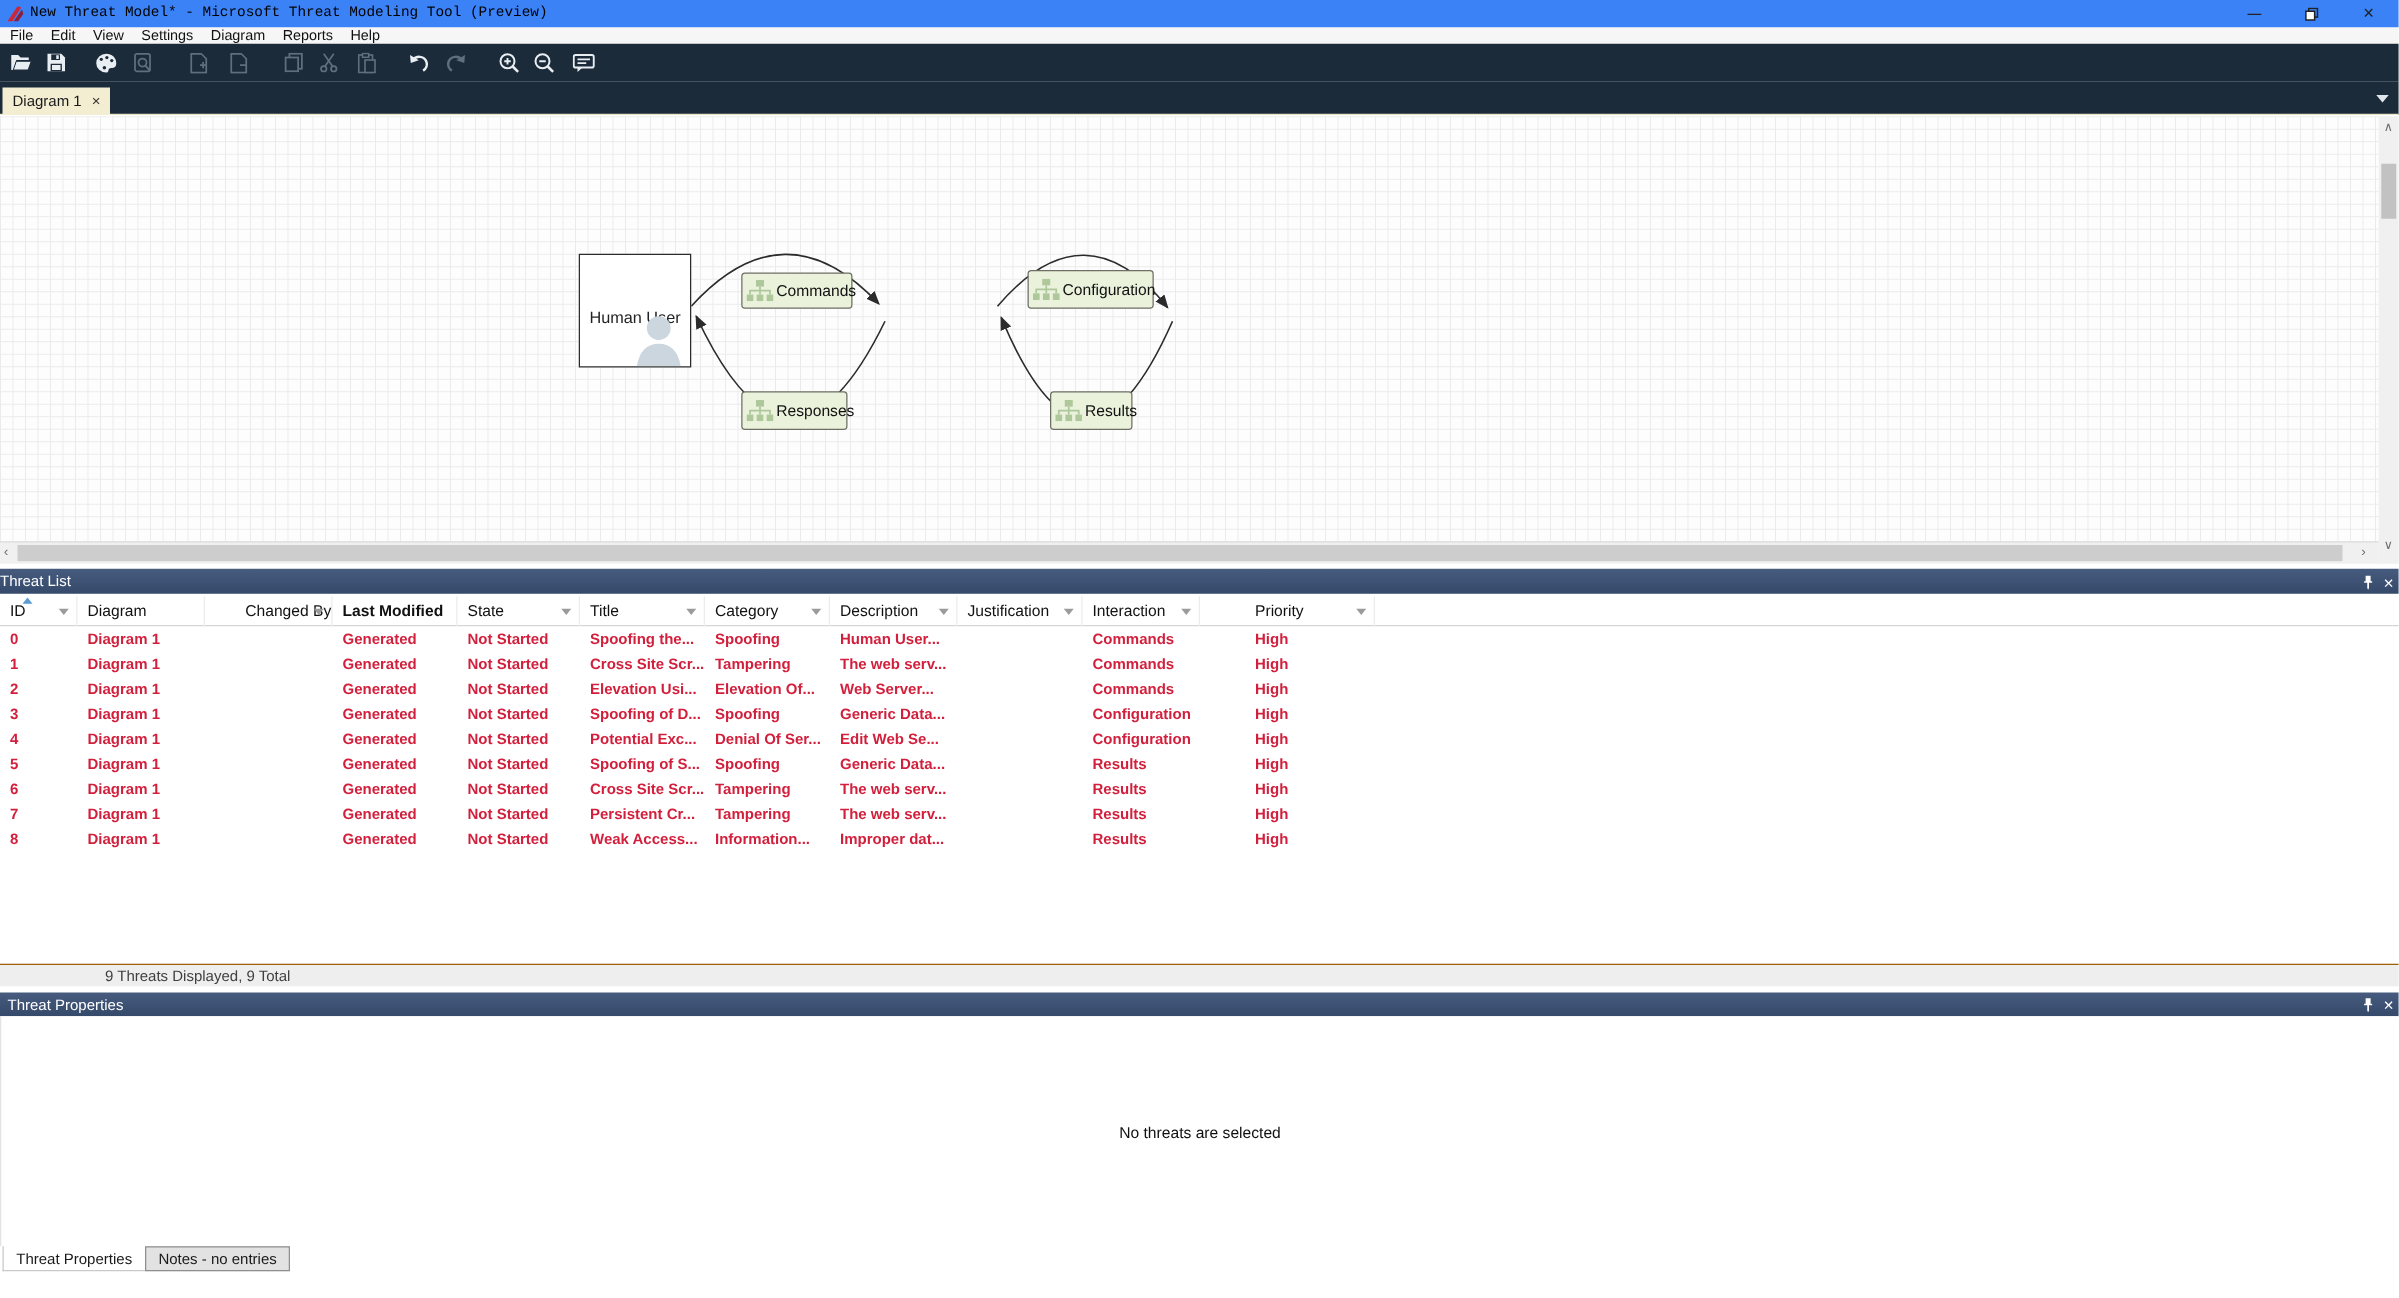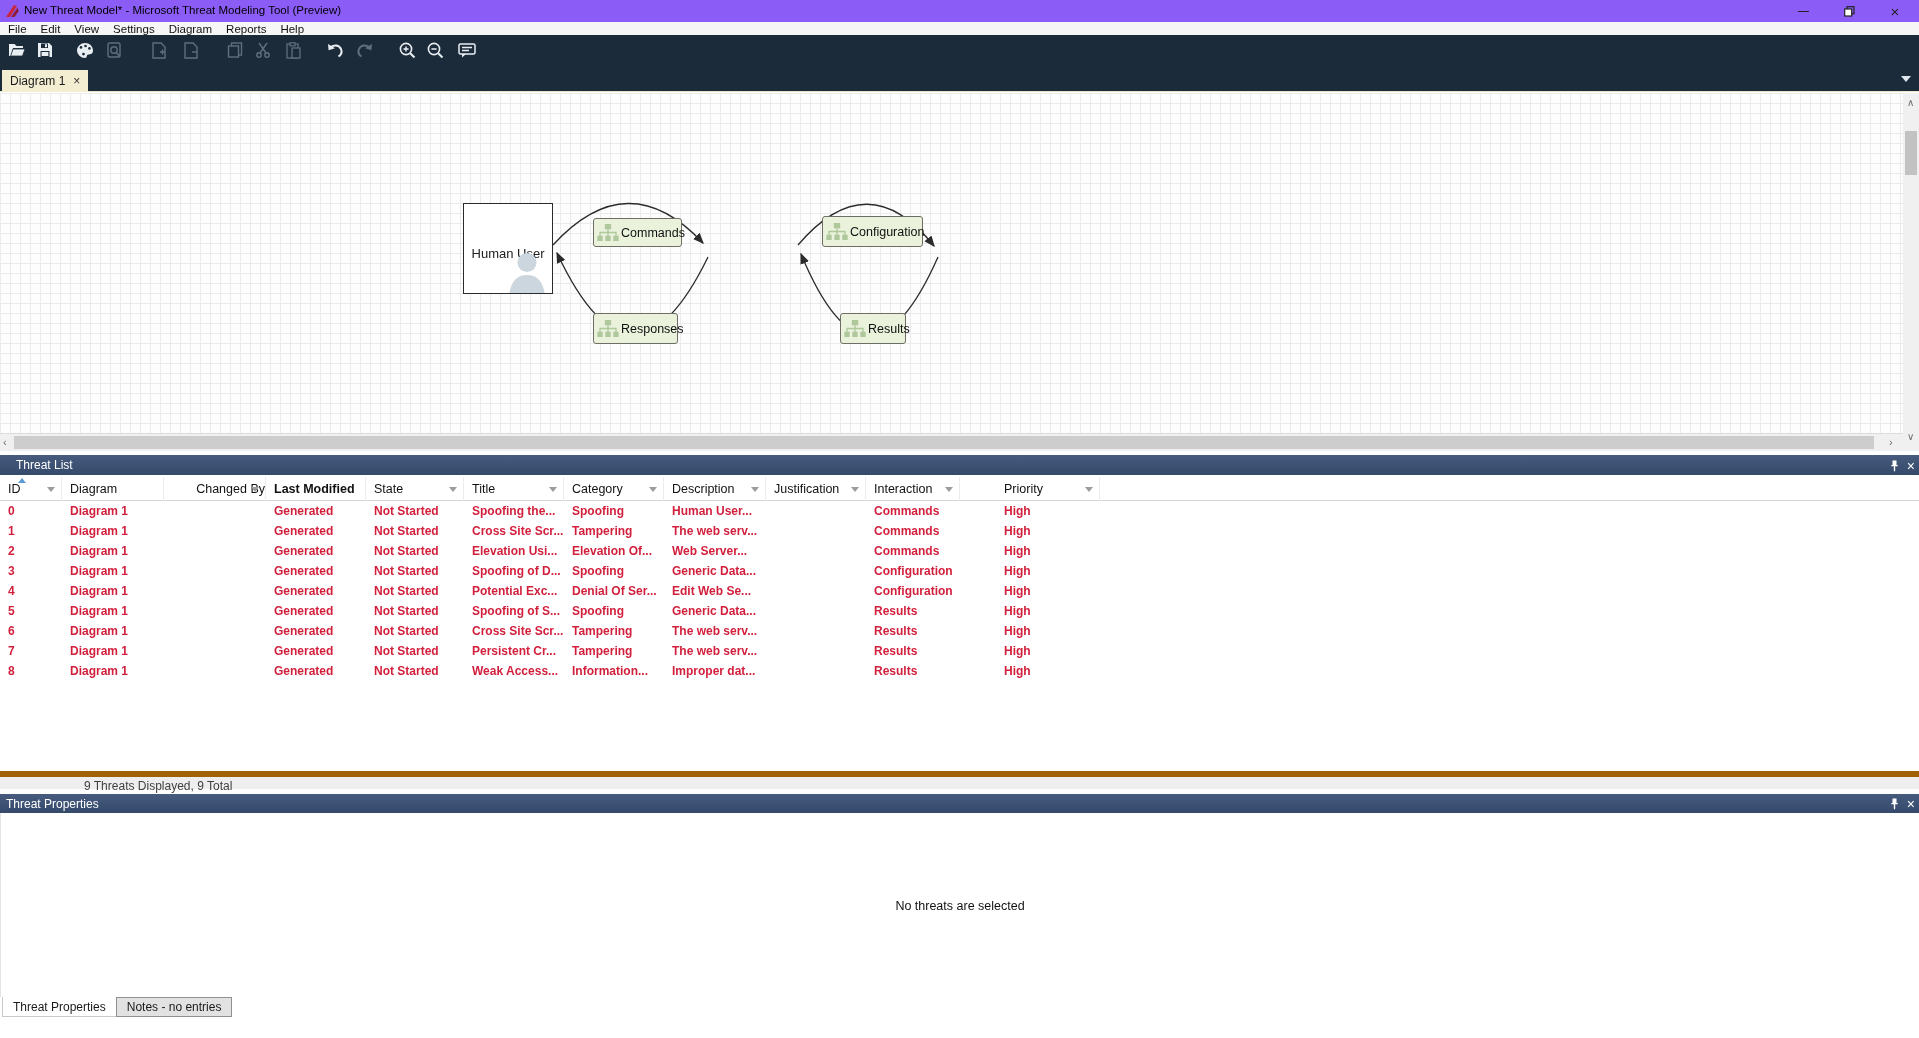--- a/index.html
+++ b/index.html
@@ -1,21 +1,21 @@
 <!DOCTYPE html>
 <html><head>
 <meta charset="utf-8">
 <style>
   * { margin:0; padding:0; box-sizing:border-box; }
   html,body { width:1919px; height:1038px; overflow:hidden; background:#fff;
     font-family:"Liberation Sans", sans-serif; }
   .app { position:relative; width:1919px; height:1038px; background:#fff; }
 
   
-  .titlebar { position:absolute; left:0; top:0; width:100%; height:22px; background:#8b5cf6; }
+  .titlebar { position:absolute; left:0; top:0; width:100%; height:22px; background:#3b82f6;font-family:Liberation Mono, monospace; }
   .title-logo { position:absolute; left:5px; top:4px; width:14px; height:14px; }
   .title-text { position:absolute; left:24px; top:4px; font-size:11.5px; color:#000; white-space:nowrap; }
   .winbtn { position:absolute; top:0; width:34px; height:22px; display:flex; align-items:center; justify-content:center; color:#222; }
   .btn-min { left:1786px; } .btn-restore { left:1832px; } .btn-close { left:1878px; font-size:15px; }
   .btn-min span { display:block; width:11px; height:0; border-top:1.4px solid #222; }
 
   
   .menubar { position:absolute; left:0; top:22px; width:100%; height:13px; background:#f6f6f6; display:flex; align-items:center; padding-left:8px; }
   .menu-item { font-size:11.5px; color:#111; margin-right:14px; cursor:default; }
 
@@ -59,37 +59,37 @@
   .hscroll { position:absolute; left:0; top:433px; width:1903px; height:18px; background:#f0f0f0; border-top:1px solid #dcdcdc; }
   .hthumb { position:absolute; left:14px; top:2px; width:1860px; height:13px; background:#cdcdcd; }
   .harrow { position:absolute; top:4px; width:9px; height:9px; color:#6d6d6d; font-size:11px; line-height:9px; }
   .harrow.left { left:3px; } .harrow.right { right:5px; }
   .vscroll { position:absolute; right:0; top:93px; width:16px; height:358px; background:#f0f0f0; }
   .vthumb { position:absolute; left:2px; top:38px; width:12px; height:44px; background:#c2c2c2; }
   .varrow { position:absolute; left:4px; width:8px; height:8px; color:#6d6d6d; font-size:10px; line-height:8px; }
   .varrow.up { top:6px; } .varrow.down { bottom:10px; }
 
   
-  .tl-header { position:absolute; left:0; top:455px; width:100%; height:20px; background:linear-gradient(180deg,#475b7e,#35496b); color:#fff; font-size:12px; display:flex; align-items:center; padding-left:16px; }
+  .tl-header { position:absolute; left:0; top:455px; width:100%; height:20px; background:linear-gradient(180deg,#475b7e,#35496b); color:#fff; font-size:12px; display:flex; align-items:center; padding-left:0; }
   .panel-tools { position:absolute; right:4px; top:0; height:22px; display:flex; align-items:center; gap:8px; color:#fff; }
   .pin-icon svg { display:block; }
   .close-glyph { font-size:14px; line-height:14px; color:#fff; }
 
   .tl-colhdr { position:absolute; left:0; top:477px; width:100%; height:24px; background:#fff; border-bottom:1px solid #d5d5d5; display:flex; }
   .tl-hcell { position:relative; height:24px; line-height:24px; padding-left:8px; font-size:12.5px; color:#111; border-right:1px solid #ececec; }
   .sort-asc { position:absolute; left:18px; top:1px; width:0; height:0; border-left:4px solid transparent; border-right:4px solid transparent; border-bottom:5px solid #5a9bd5; }
   .filter-arrow { position:absolute; right:6px; top:10px; width:0; height:0; border-left:4.5px solid transparent; border-right:4.5px solid transparent; border-top:5px solid #9b9b9b; }
 
   .tl-rows { position:absolute; left:0; top:501px; width:100%; }
   .tl-row { display:flex; height:20px; }
   .tl-cell { height:20px; line-height:20px; padding-left:8px; font-size:12px; font-weight:700; color:#d21f3c; white-space:nowrap; overflow:hidden; }
   .c0{width:62px;} .c1{width:102px;} .c2{width:102px;text-align:right;} .c3{width:100px;font-weight:bold;} .c4{width:98px;}
   .c5{width:100px;} .c6{width:100px;} .c7{width:102px;} .c8{width:100px;} .c9{width:94px;} .c10{width:104px;margin-left:36px;}
 
-  .tl-status { position:absolute; left:0; top:771px; width:100%; height:18px; background:#eeeeee; border-top:6px solid #a16207; }
+  .tl-status { position:absolute; left:0; top:771px; width:100%; height:18px; background:#eeeeee; border-top:1px solid #a16207; }
   .tl-status span { position:absolute; left:84px; top:2px; font-size:12px; color:#3f3f3f; }
 
   
   .tp-header { position:absolute; left:0; top:794px; width:100%; height:19px; background:linear-gradient(180deg,#475b7e,#35496b); color:#fff; font-size:12px; display:flex; align-items:center; padding-left:6px; }
   .tp-header .panel-tools { height:19px; }
   .tp-content { position:absolute; left:0; top:813px; width:100%; height:184px; background:#fff; border-left:1px solid #e3e3e3; }
   .tp-empty { position:absolute; left:0; right:0; top:86px; text-align:center; font-size:12.5px; color:#111; }
 
   .bottom-tabs { position:absolute; left:2px; top:997px; height:20px; display:flex; }
   .btab { height:20px; display:flex; align-items:center; padding:0 10px; font-size:12px; color:#1a1a1a; }

